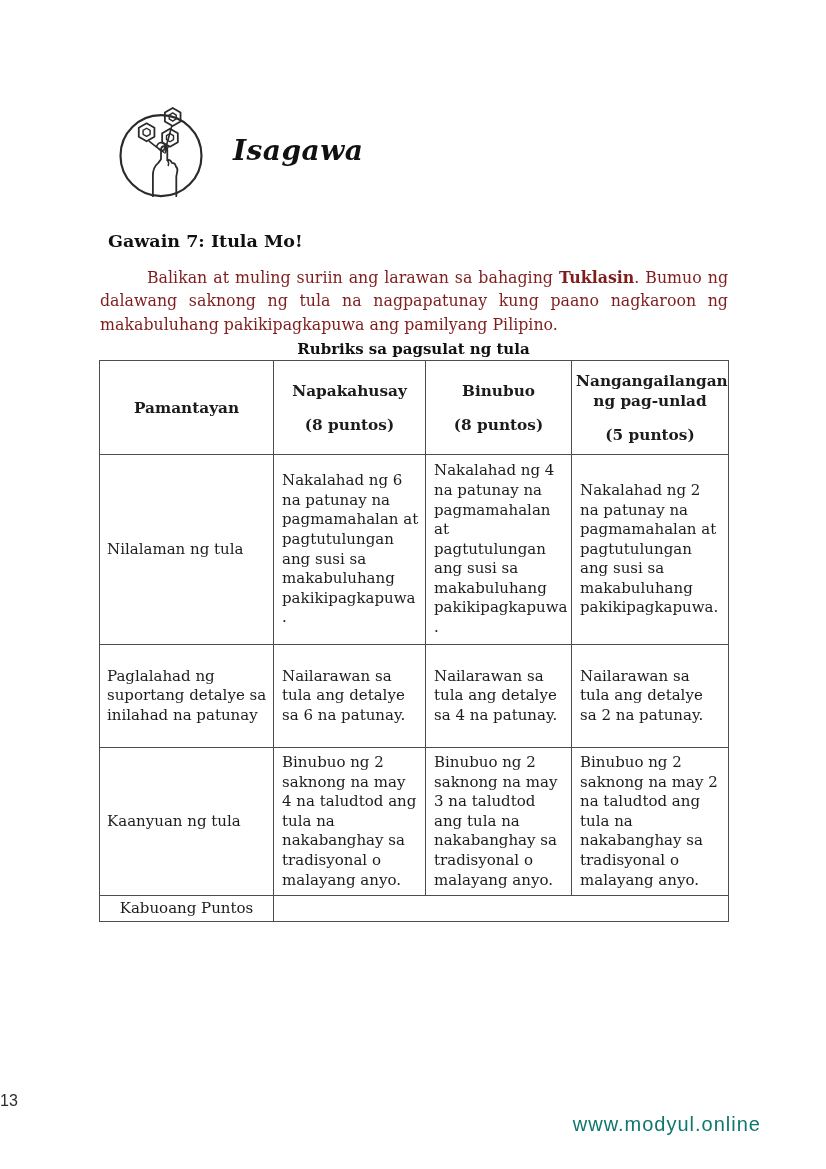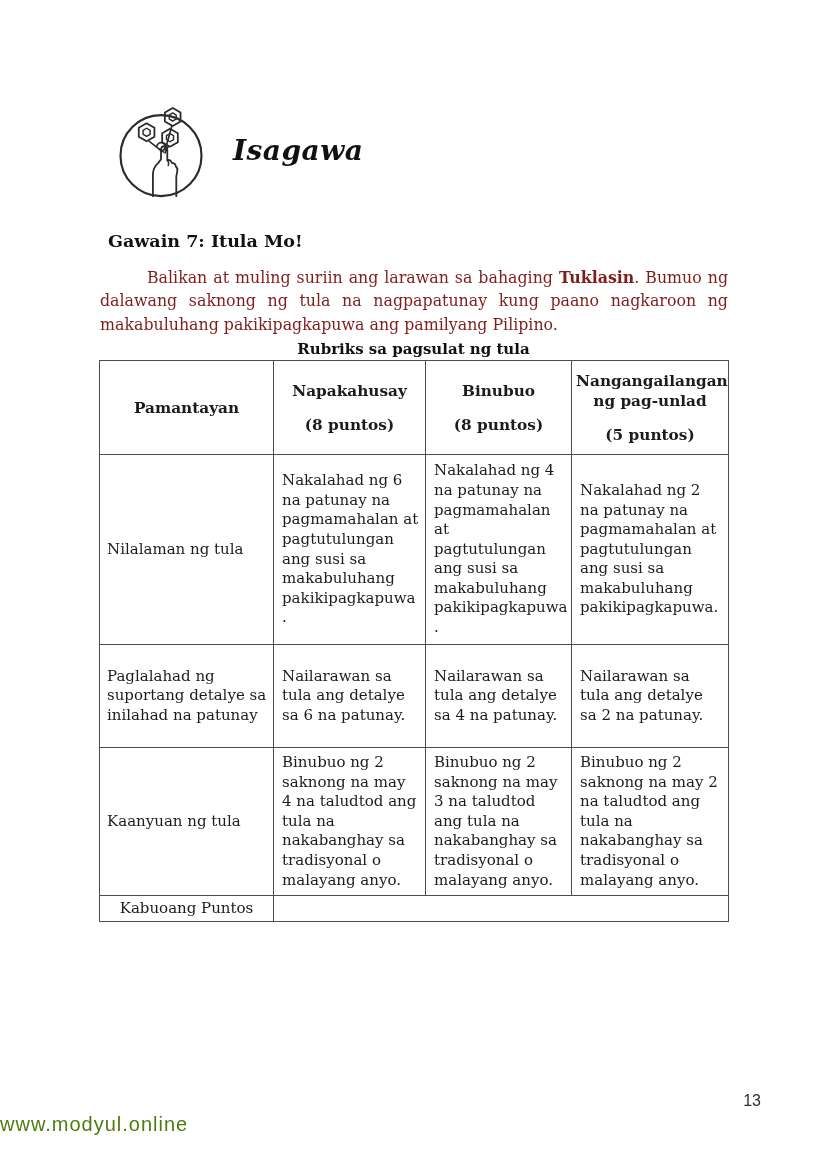--- a/index.html
+++ b/index.html
@@ -99,34 +99,34 @@
   tr.tr-r2    { height: 146px; }
   tr.tr-total { height: 26px; }
   td.total-label { text-align: center; padding: 2px 4px; }
   td.total-value { padding: 2px 4px; }
 
   
   .page-number {
     position: absolute;
     left: 0; top: 1092px;
     width: 100%;
-    text-align: right;
+    text-align: left;
     font-family: "Liberation Sans", sans-serif;
     font-size: 16px;
     color: #2e2e2e;
   }
   .watermark {
     position: absolute;
     left: 0; top: 1113px;
     width: 100%;
-    text-align: left;
+    text-align: right;
     font-family: "Liberation Sans", sans-serif;
     font-size: 20px;
     letter-spacing: 1px;
-    color: #4d7c0f;
+    color: #0f766e;
   }
 </style>
 </head>
 <body>
 
 <div class="page">
 
   <svg class="brand-icon" viewBox="0 0 100 106" fill="none" stroke="#2b2b2b" stroke-width="2" stroke-linecap="round" stroke-linejoin="round">
     <circle cx="50" cy="56" r="45" stroke-width="2.4"></circle>
 

